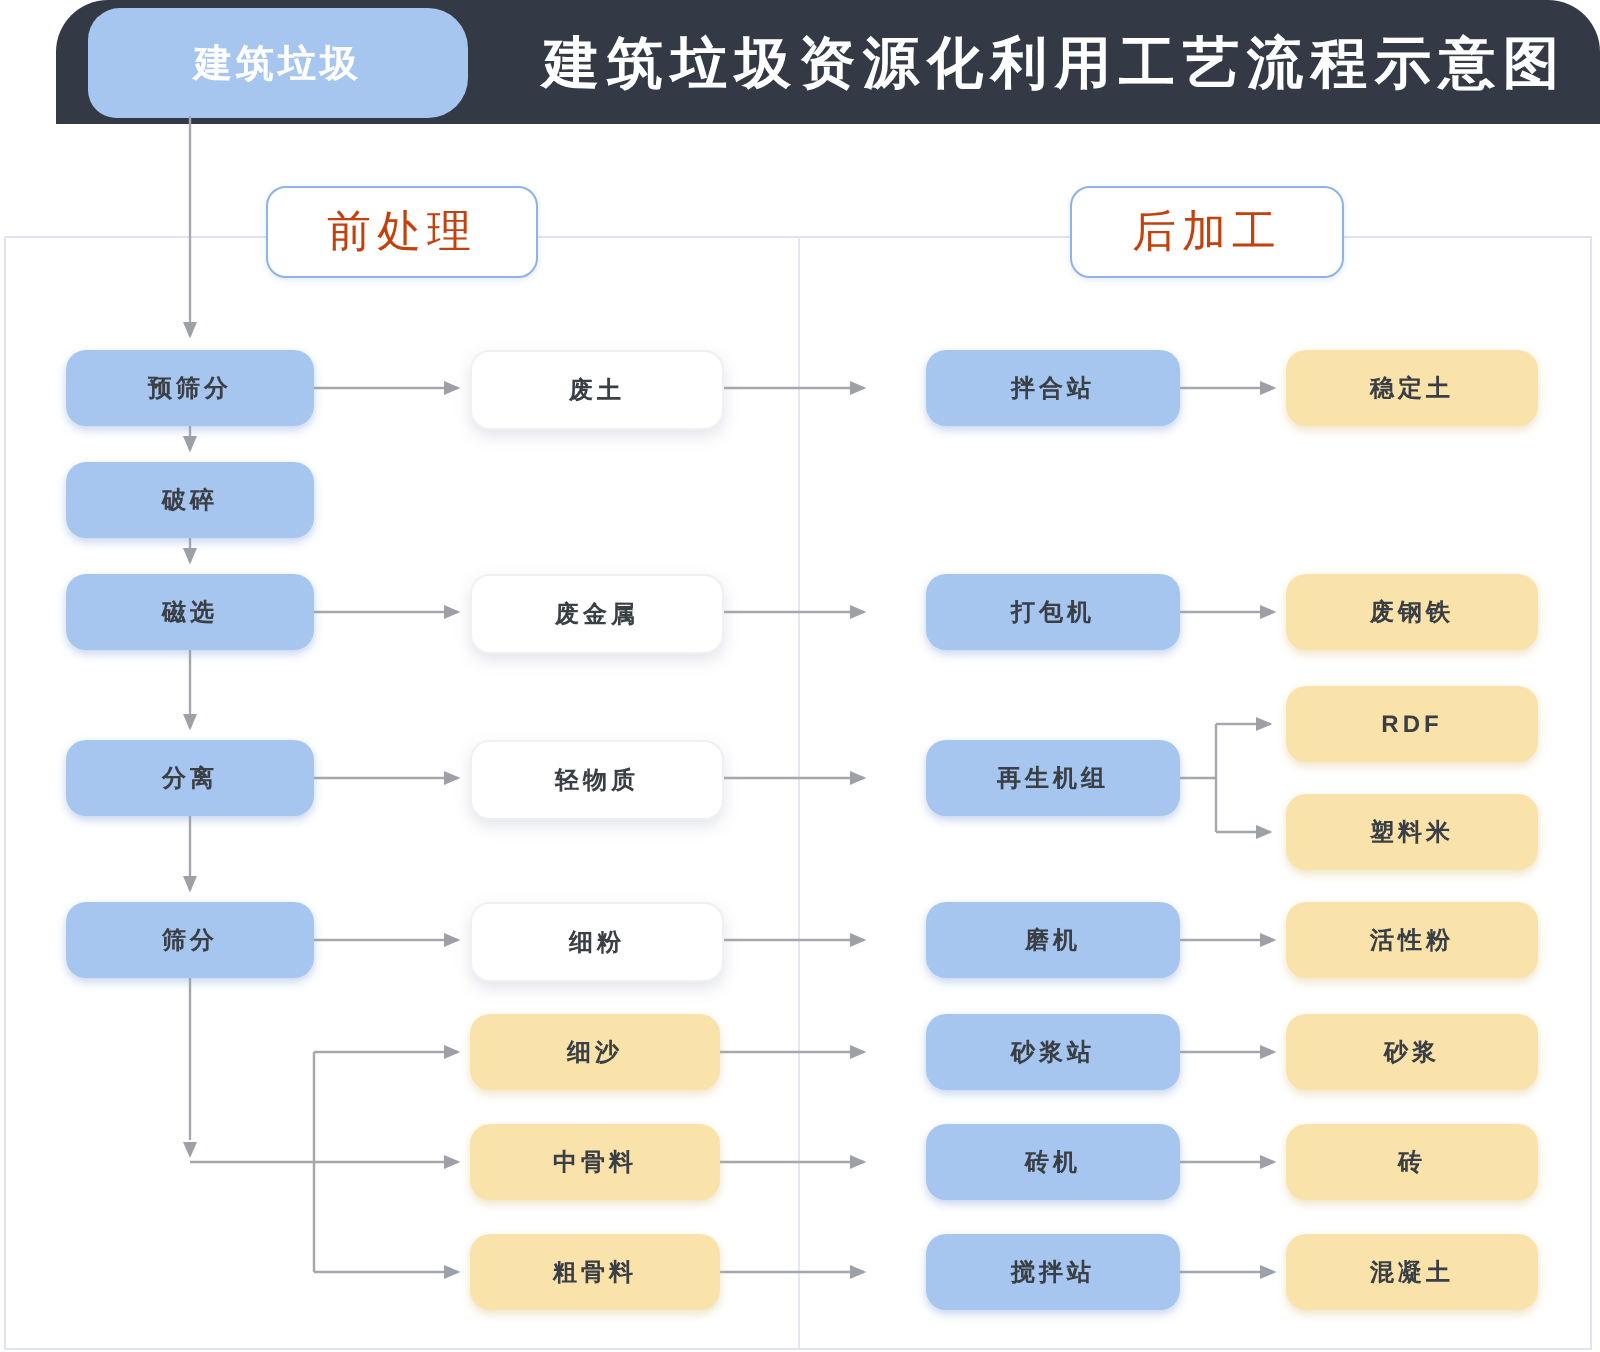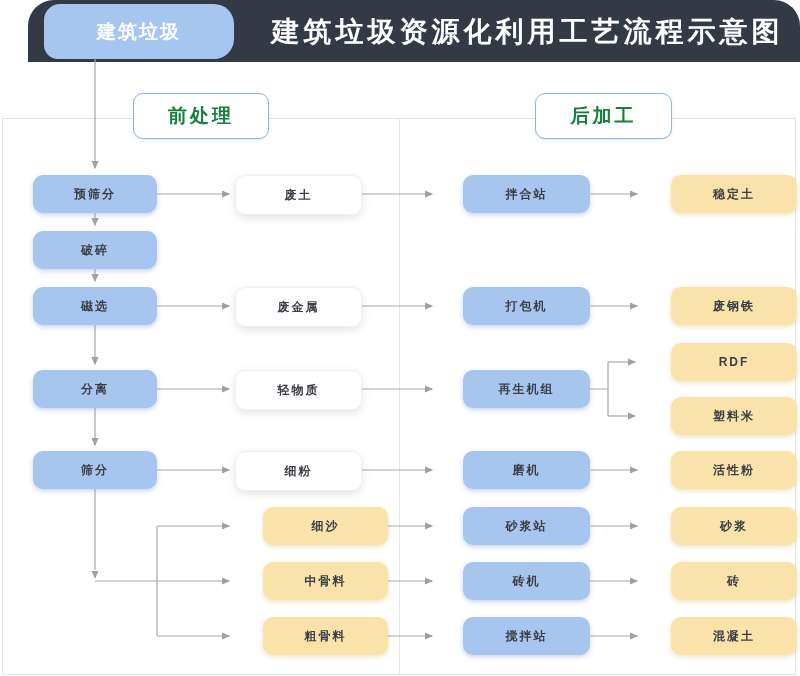--- a/index.html
+++ b/index.html
@@ -26,33 +26,33 @@
     position:absolute;left:2px;top:118px;width:792px;height:555px;
     border:1px solid #e0e4ee;background:transparent;
   }
   .divider{
     position:absolute;left:399px;top:118px;width:1px;height:556px;background:#e4e7f0;
   }
   .section-label{
     position:absolute;height:44px;z-index:3;background:#ffffff;
     border:1px solid #8fb3e8;border-radius:10px;
     display:flex;align-items:center;justify-content:center;
-    color:#15803d;font-size:19px;font-weight:700;letter-spacing:3px;
+    color:#c2410c;font-size:22px;font-weight:400;letter-spacing:3px;
     box-shadow:0 1px 3px rgba(140,170,220,.25);
   }
   #label-pre{left:133px;top:93px;width:134px;}
   #label-post{left:535px;top:93px;width:135px;text-align:right;}
   svg.wires{position:absolute;left:0;top:0;z-index:2;}
   .node{
     position:absolute;height:38px;z-index:4;border-radius:10px;
     display:flex;align-items:center;justify-content:center;
     font-size:12px;font-weight:700;color:#3a3e45;letter-spacing:2px;white-space:nowrap;
   }
   .node.blue{background:#a7c6ef;box-shadow:0 2px 5px rgba(130,160,215,.45);}
-  .node.yellow{background:#fae3ab;box-shadow:0 2px 5px rgba(216,186,112,.40);margin-left:28px;}
+  .node.yellow{background:#fae3ab;box-shadow:0 2px 5px rgba(216,186,112,.40);}
   .node.white{background:#ffffff;border:1px solid #f0f0f3;box-shadow:0 3px 8px rgba(160,165,185,.30);}
   .c1{left:33px;width:124px;}
   .c2{left:235px;width:125px;}
   .c3{left:438px;width:127px;margin-left:25px;}
   .c4{left:643px;width:126px;}
 </style>
 </head>
 <body>
 
 <div id="stage">

